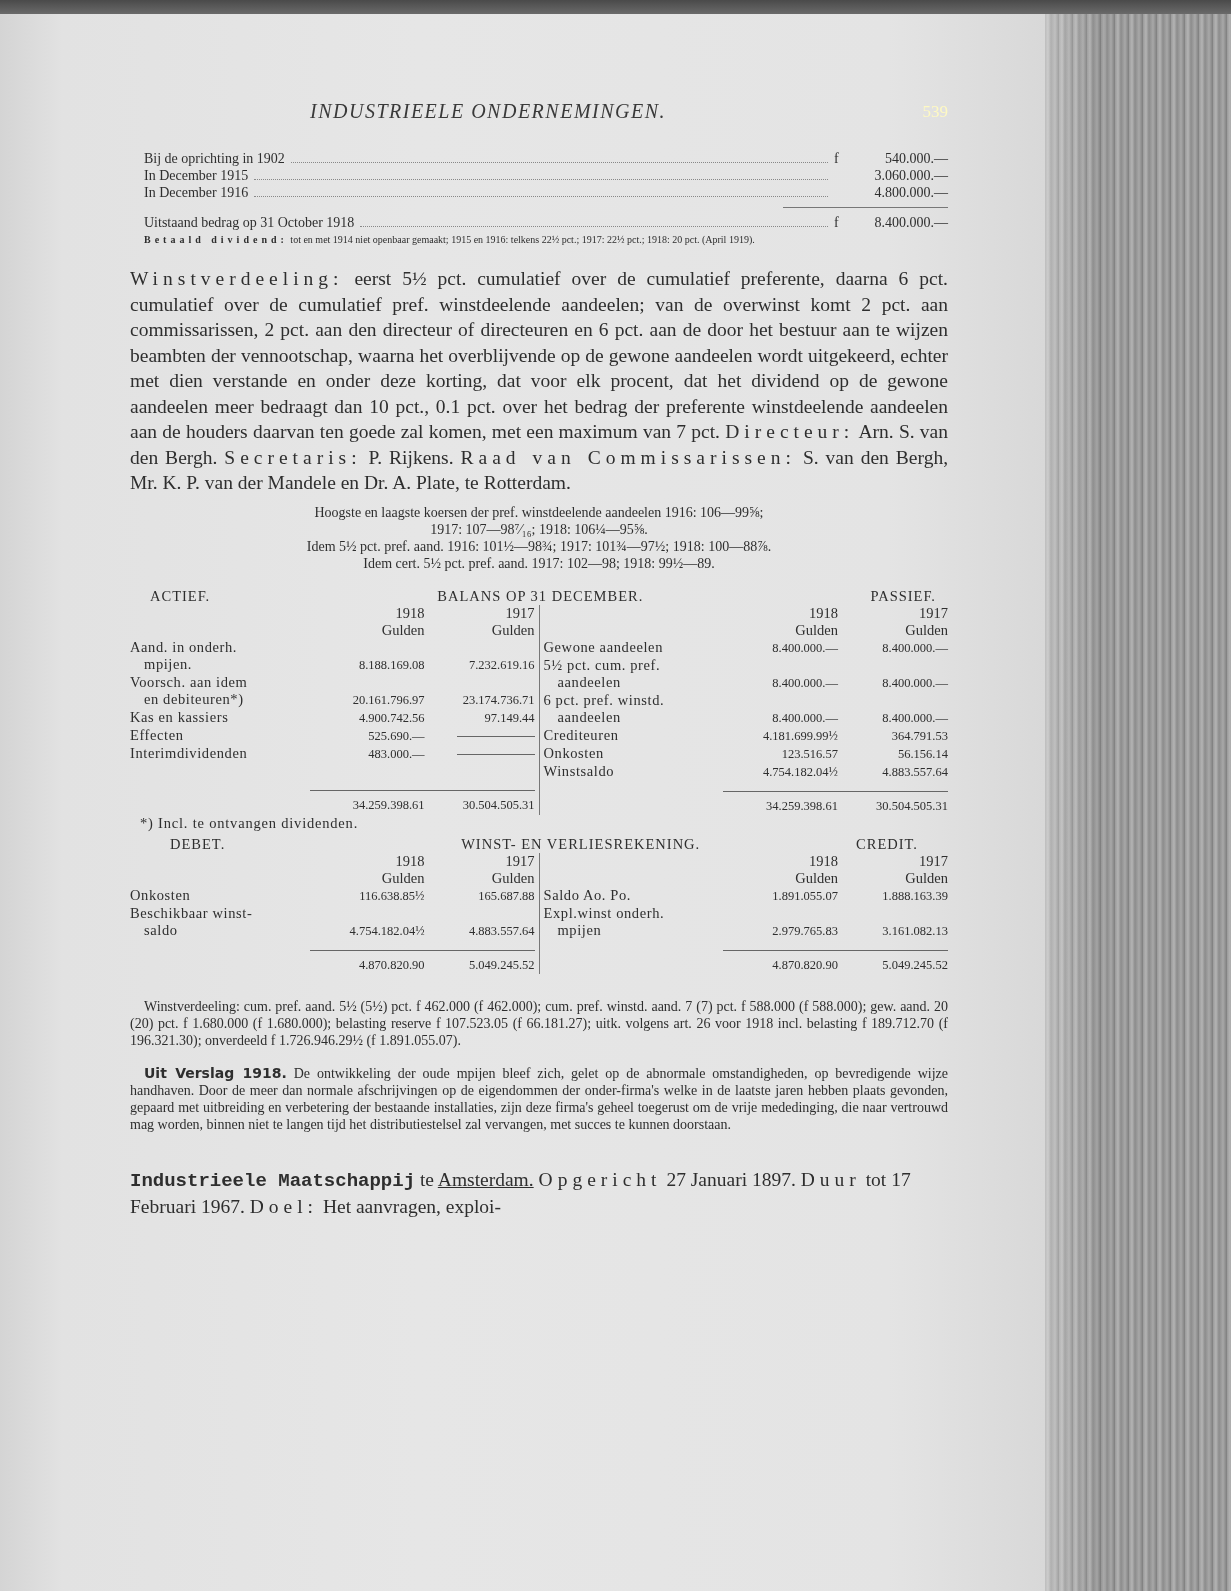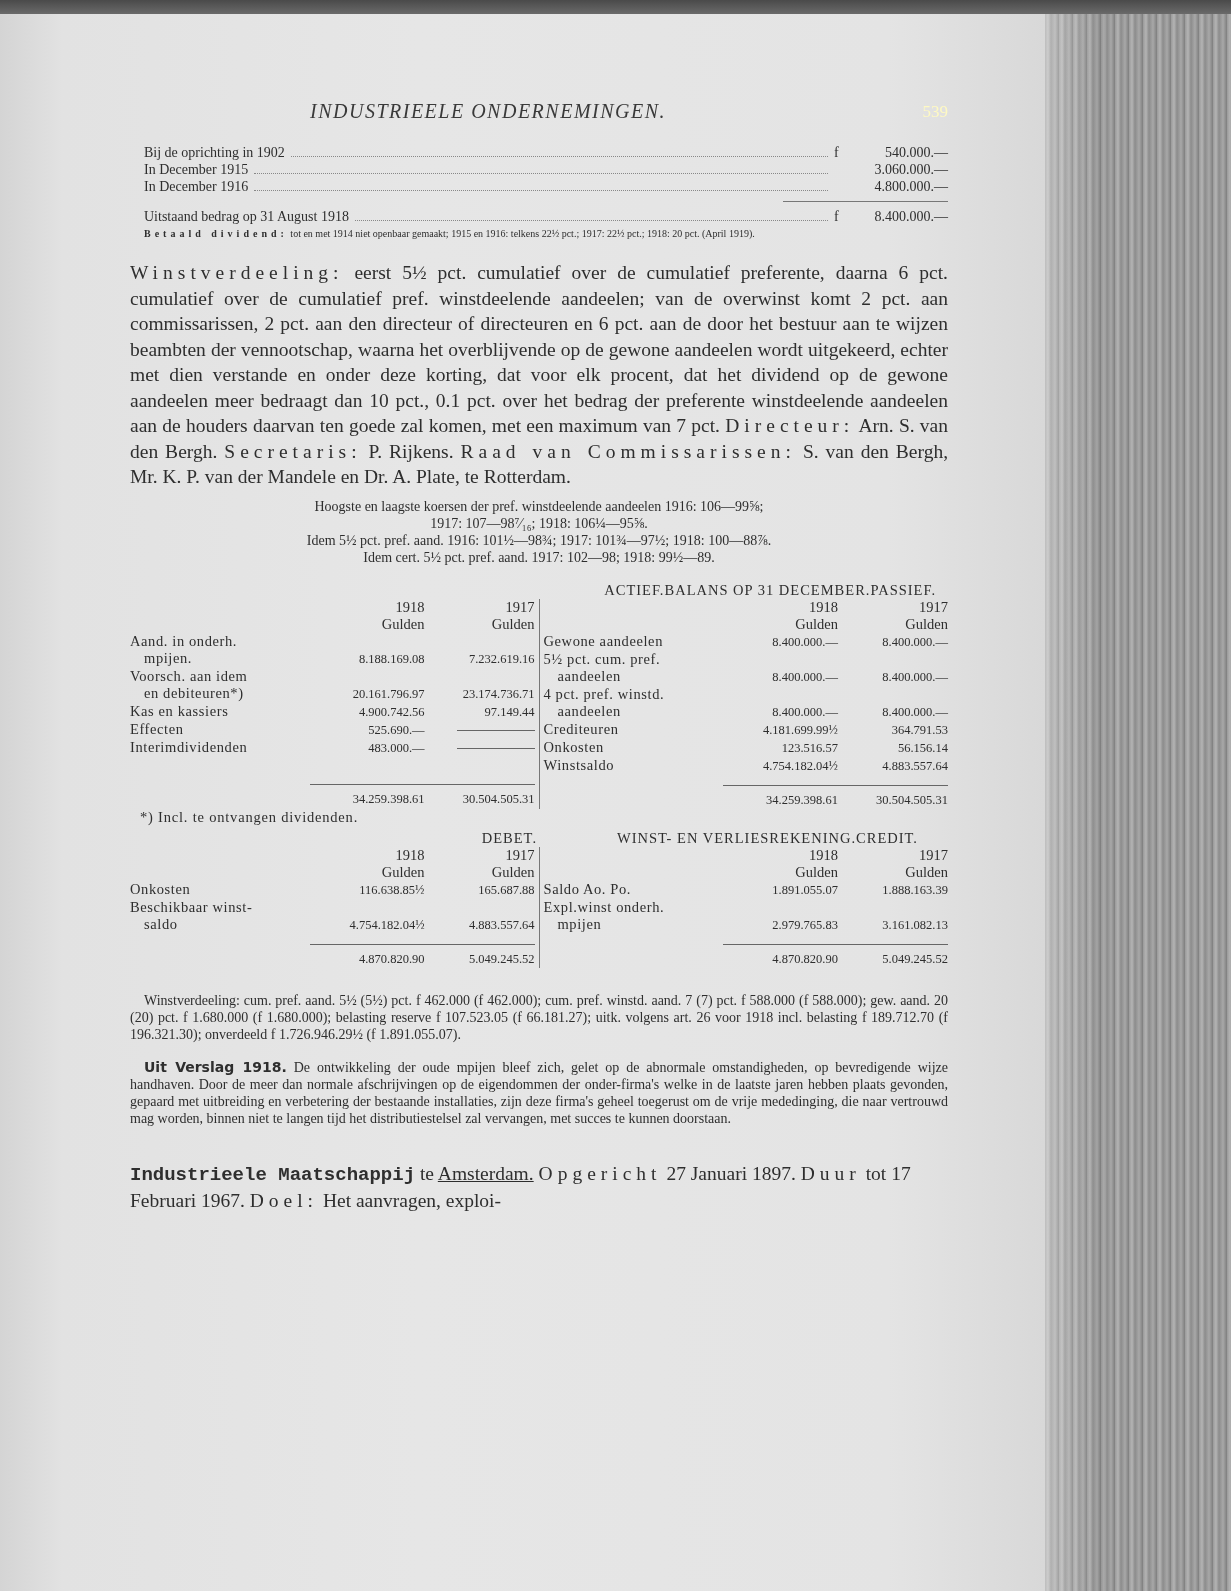--- a/index.html
+++ b/index.html
@@ -27,39 +27,39 @@
   }
   .content { position: absolute; left: 130px; top: 100px; width: 818px; }
 
   .running-head { position: relative; height: 34px; text-decoration: underline; }
   .running-title {
     position: absolute; left: 180px; top: 0; font-style: italic; font-size: 20px;
     letter-spacing: 1.5px; color: #3a3a3a;
   }
   .page-number { position: absolute; right: 0; top: 2px; font-size: 17px; color: #fef9c3; }
 
-  .cap-table { font-size: 14px; line-height: 17px; margin-left: 14px; margin-top: 10px; }
+  .cap-table { font-size: 14px; line-height: 17px; margin-left: 14px; margin-top: 16px; }
   .cap-row { display: flex; align-items: baseline; }
   .cap-label { white-space: nowrap; }
   .dots { flex: 1; border-bottom: 1px dotted #888; margin: 0 6px 4px 6px; }
   .cap-currency { width: 14px; text-align: left; }
   .cap-value { width: 100px; text-align: right; white-space: nowrap; }
   .cap-rule { margin: 6px 0 6px auto; width: 165px; border-top: 1px solid #777; }
 
   .small { font-size: 10px; line-height: 17px; }
   .spaced { letter-spacing: 4px; font-weight: bold; }
   .para-small { text-indent: 14px; margin: 0; text-align: justify; }
 
   .main-text { font-size: 19.5px; line-height: 25.5px; margin-top: 18px; text-align: justify; text-indent: 0; }
   .main-text .spaced { font-weight: normal; letter-spacing: 5px; }
 
   .quotes { font-size: 14px; line-height: 17px; text-align: center; margin-top: 8px; }
 
   .ledger { position: relative; font-size: 14.5px; line-height: 17px; margin-top: 16px; }
-  .ledger-head { display: flex; justify-content: flex-end; letter-spacing: 1px; }
+  .ledger-head { display: flex; justify-content: space-between; letter-spacing: 1px; }
   .ledger-body { display: flex; position: relative; }
   .ledger-side { width: 410px; position: relative; }
   .ledger-divider { width: 1px; background: #777; margin: 0 4px; }
   .col-years, .col-units { display: flex; justify-content: flex-end; }
   .col-years span, .col-units span { width: 110px; text-align: right; }
   .lrow { display: flex; align-items: baseline; }
   .lrow .lbl { flex: 1; white-space: nowrap; letter-spacing: 0.6px; }
   .lrow .lbl.indent { padding-left: 14px; }
   .lrow .v { width: 110px; text-align: right; white-space: nowrap; font-size: 12.5px; }
   .dash-line { display: inline-block; width: 78px; border-top: 1px solid #666; vertical-align: middle; }
@@ -104,21 +104,21 @@
       <span class="cap-value">3.060.000.—</span>
     </div>
     <div class="cap-row">
       <span class="cap-label">In December 1916</span>
       <span class="dots"></span>
       <span class="cap-currency"></span>
       <span class="cap-value">4.800.000.—</span>
     </div>
     <div class="cap-rule"></div>
     <div class="cap-row">
-      <span class="cap-label">Uitstaand bedrag op 31 August 1918</span>
+      <span class="cap-label">Uitstaand bedrag op 31 October 1918</span>
       <span class="dots"></span>
       <span class="cap-currency">f</span>
       <span class="cap-value">8.400.000.—</span>
     </div>
   </div>
 
   <p class="small para-small">
     <span class="spaced">Betaald dividend:</span>
     <span>tot en met 1914 niet openbaar gemaakt; 1915 en 1916: telkens 22½ pct.; 1917: 22½ pct.; 1918: 20 pct. (April 1919).</span>
   </p>
@@ -218,21 +218,21 @@
           </div>
         <div class="lrow">
             <span class="lbl">5½ pct. cum. pref.</span>
           </div>
         <div class="lrow">
             <span class="lbl indent">aandeelen</span>
             <span class="v">8.400.000.—</span>
             <span class="v">8.400.000.—</span>
           </div>
         <div class="lrow">
-            <span class="lbl">4 pct. pref. winstd.</span>
+            <span class="lbl">6 pct. pref. winstd.</span>
           </div>
         <div class="lrow">
             <span class="lbl indent">aandeelen</span>
             <span class="v">8.400.000.—</span>
             <span class="v">8.400.000.—</span>
           </div>
         <div class="lrow">
             <span class="lbl">Crediteuren</span>
             <span class="v">4.181.699.99½</span>
             <span class="v">364.791.53</span>

